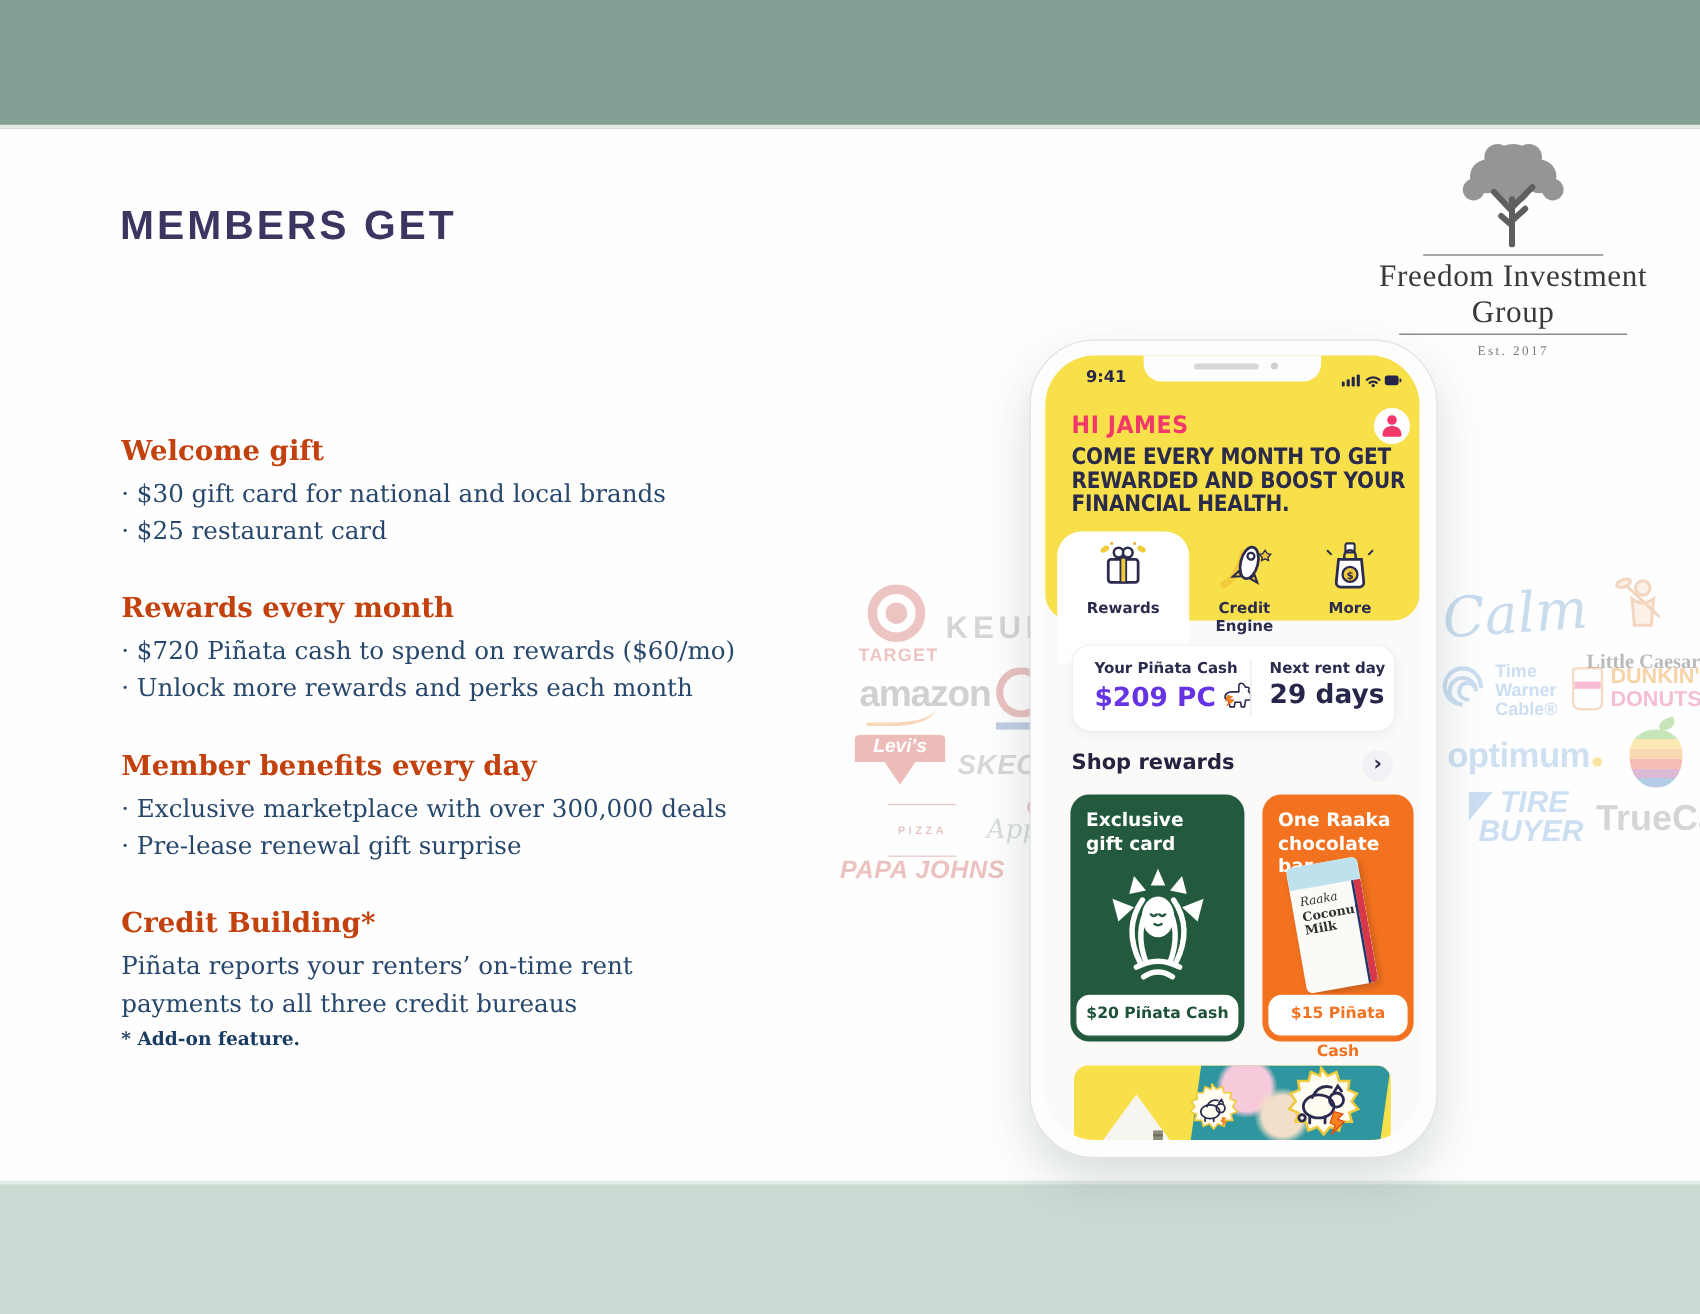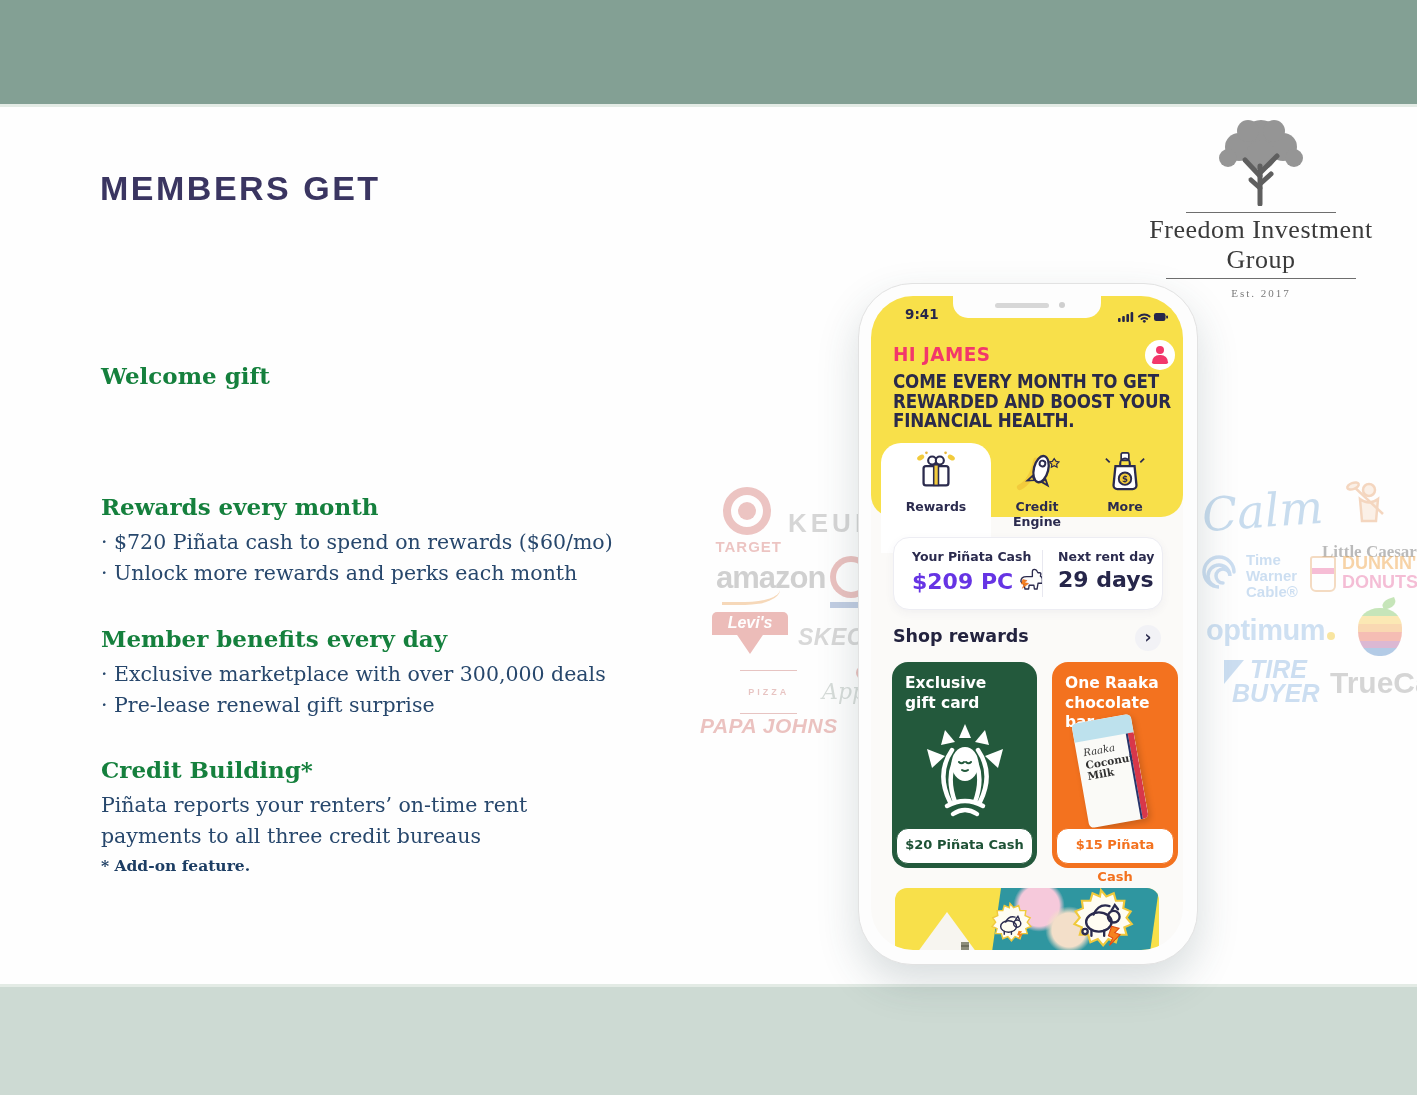--- a/index.html
+++ b/index.html
@@ -13,21 +13,21 @@
     font-weight:800;font-size:34px;line-height:37px;letter-spacing:2.5px;color:#3A3561;}
   
   .fig{position:absolute;left:1125px;top:114px;width:272px;z-index:2;text-align:center;color:#3F3F3F;}
   .fig .rule{height:0;border-top:1.5px solid #6E6E6E;width:150px;margin:2px auto;}
   .fig .rule.wide{width:190px;}
   .fig-name{font-family:"Liberation Serif",serif;font-size:26px;letter-spacing:0.5px;color:#3A3A3A;margin:2px 0 3px;}
   .fig-est{font-family:"Liberation Serif",serif;font-size:11px;letter-spacing:2px;color:#7A7A7A;margin-top:8px;}
   
   .sections{position:absolute;left:101px;top:0;z-index:2;font-family:"DejaVu Serif",serif;color:#27476C;}
   .section{position:absolute;left:0;width:560px;}
-  .sec-h{font-size:23px;font-weight:700;color:#15803d;}
+  .sec-h{font-size:23px;font-weight:700;color:#c2410c;}
   .sec-b{font-size:20.5px;line-height:30.5px;margin-top:7px;}
   .sec-p{font-size:20.5px;line-height:30.5px;margin-top:7px;width:470px;}
   .sec-foot{font-size:15.5px;font-weight:700;color:#1C3D63;margin-top:5px;}
   
   .wm{position:absolute;z-index:1;}
   .wm-target{left:712px;top:487px;width:70px;opacity:.3;text-align:right;}
   .wm-target .ring{width:32px;height:32px;border:8px solid #C4403A;border-radius:50%;margin:0 auto;position:relative;}
   .wm-target .ring i{position:absolute;left:7px;top:7px;width:18px;height:18px;border-radius:50%;background:#C4403A;}
   .wm-target .t{font-family:"Liberation Sans",sans-serif;font-weight:800;font-size:15px;letter-spacing:1px;color:#C4403A;margin-top:3px;}
   .wm-keurig{left:788px;top:508px;font-family:"Liberation Sans",sans-serif;font-weight:700;font-size:26px;letter-spacing:4px;color:#8F8F8F;opacity:.35;}
@@ -162,20 +162,24 @@
     </span>
     <div class="rule"></div>
     <div class="fig-name">Freedom Investment Group</div>
     <div class="rule wide"></div>
     <div class="fig-est">Est. 2017</div>
   </div>
 
   <div class="sections">
     <div class="section" style="top:362px">
       <div class="sec-h">Welcome gift</div>
+      <div class="sec-b">
+        <div>· $30 gift card for national and local brands</div>
+        <div>· $25 restaurant card</div>
+      </div>
     </div>
     <div class="section" style="top:493px">
       <div class="sec-h">Rewards every month</div>
       <div class="sec-b">
         <div>· $720 Piñata cash to spend on rewards ($60/mo)</div>
         <div>· Unlock more rewards and perks each month</div>
       </div>
     </div>
     <div class="section" style="top:625px">
       <div class="sec-h">Member benefits every day</div>

